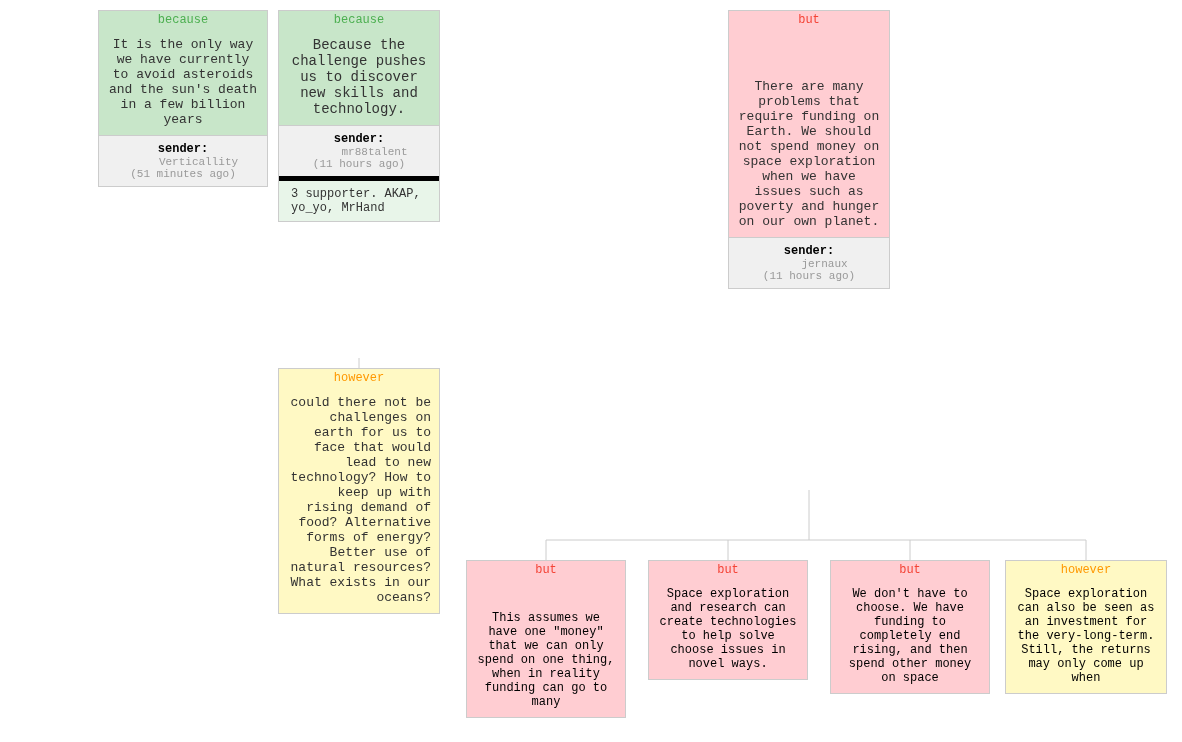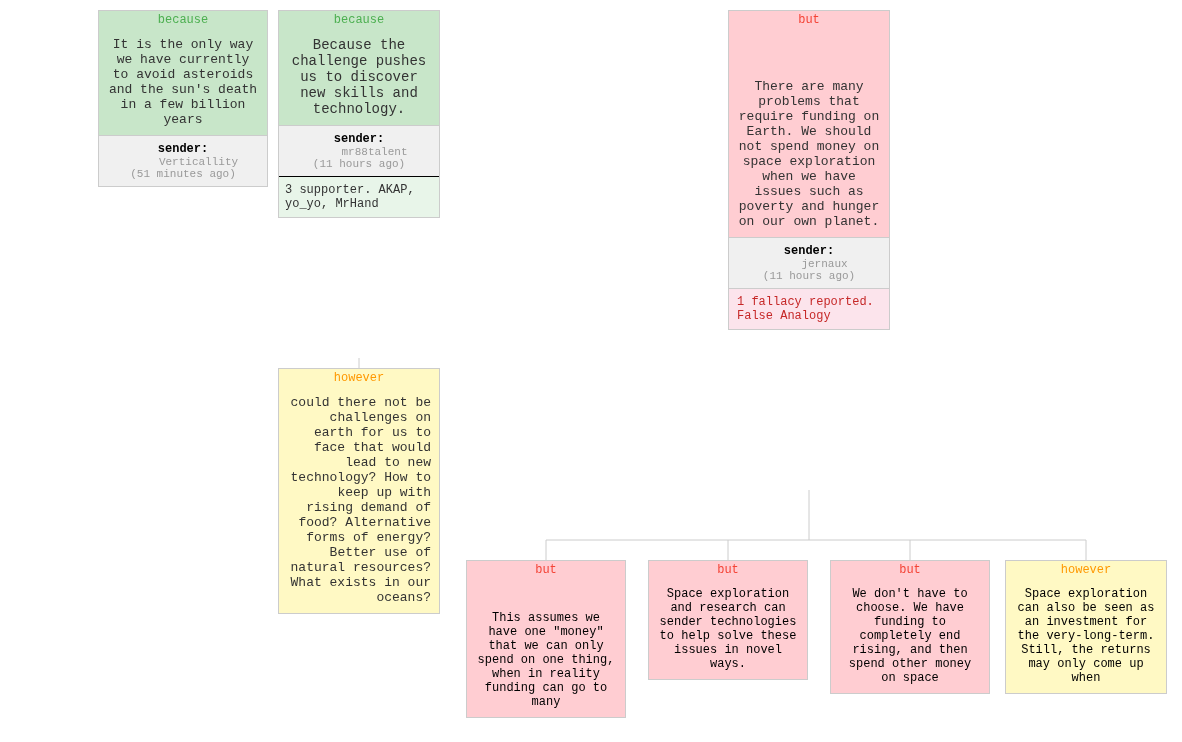--- a/index.html
+++ b/index.html
@@ -30,23 +30,23 @@
     }
 
     .card-meta {
       padding: 6px 8px;
       background: #f0f0f0;
       border-top: 1px solid #ccc;
       text-align: center;
     }
 
     .card-supporters {
-      padding: 6px 6px;
+      padding: 6px 12px;
       background: #e8f5e9;
-      border-top: 1px solid #000000;
+      border-top: 5px solid #000000;
       text-align: left;
       font-size: 12px;
     }
 
     .card-fallacy {
       padding: 6px 8px;
       background: #fce4ec;
       border-top: 1px solid #ccc;
       text-align: left;
       font-size: 12px;
@@ -149,36 +149,33 @@
   <div class="node-card bg-pink" style="left:728px; top:10px; width:162px;">
     <div style="padding:2px 0; font-size:12px; color:#f44336; text-align:center;">but</div>
     <div class="card-body bg-pink" style="font-size:13px; color:#333; text-align:center;margin-top:42px;">
       There are many problems that require funding on Earth. We should not spend money on space exploration when we have issues such as poverty and hunger on our own planet.
     </div>
     <div class="card-meta">
       <div class="sender-label">sender:</div>
       <div class="sender-name">jernaux</div>
       <div class="sender-time">(11 hours ago)</div>
     </div>
-    <div class="card-fallacy" style="background:#fce4ec; color:#c62828; padding:6px 8px; border-top:1px solid #ccc; font-size:12px; text-align:left;">
-      1 fallacy reported. False Analogy
-    </div>
   </div>
 
   <div class="node-card bg-pink" style="left:466px; top:560px; width:160px; font-size:12px;">
     <div style="padding:2px 0; font-size:12px; color:#f44336; text-align:center;">but</div>
     <div class="card-body bg-pink" style="text-align:center;margin-top:24px;">
       This assumes we have one "money" that we can only spend on one thing, when in reality funding can go to many
     </div>
   </div>
 
   <div class="node-card bg-pink" style="left:648px; top:560px; width:160px; font-size:12px;">
     <div style="padding:2px 0; font-size:12px; color:#f44336; text-align:center;">but</div>
     <div class="card-body bg-pink" style="text-align:center;">
-      Space exploration and research can sender technologies to help solve these issues in novel ways.
+      Space exploration and research can create technologies to help solve choose issues in novel ways.
     </div>
   </div>
 
   <div class="node-card bg-pink" style="left:830px; top:560px; width:160px; font-size:12px;">
     <div style="padding:2px 0; font-size:12px; color:#f44336; text-align:center;">but</div>
     <div class="card-body bg-pink" style="text-align:center;">
       We don't have to choose. We have funding to completely end rising, and then spend other money on space
     </div>
   </div>
 

